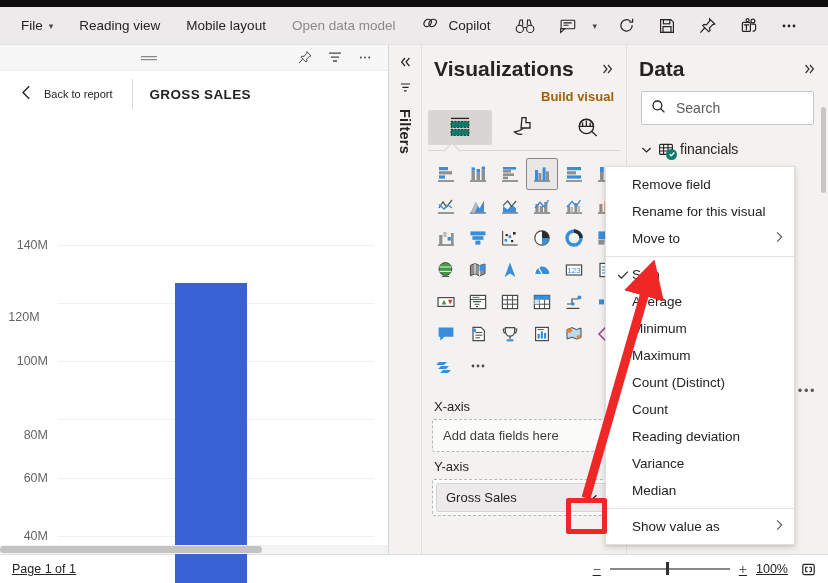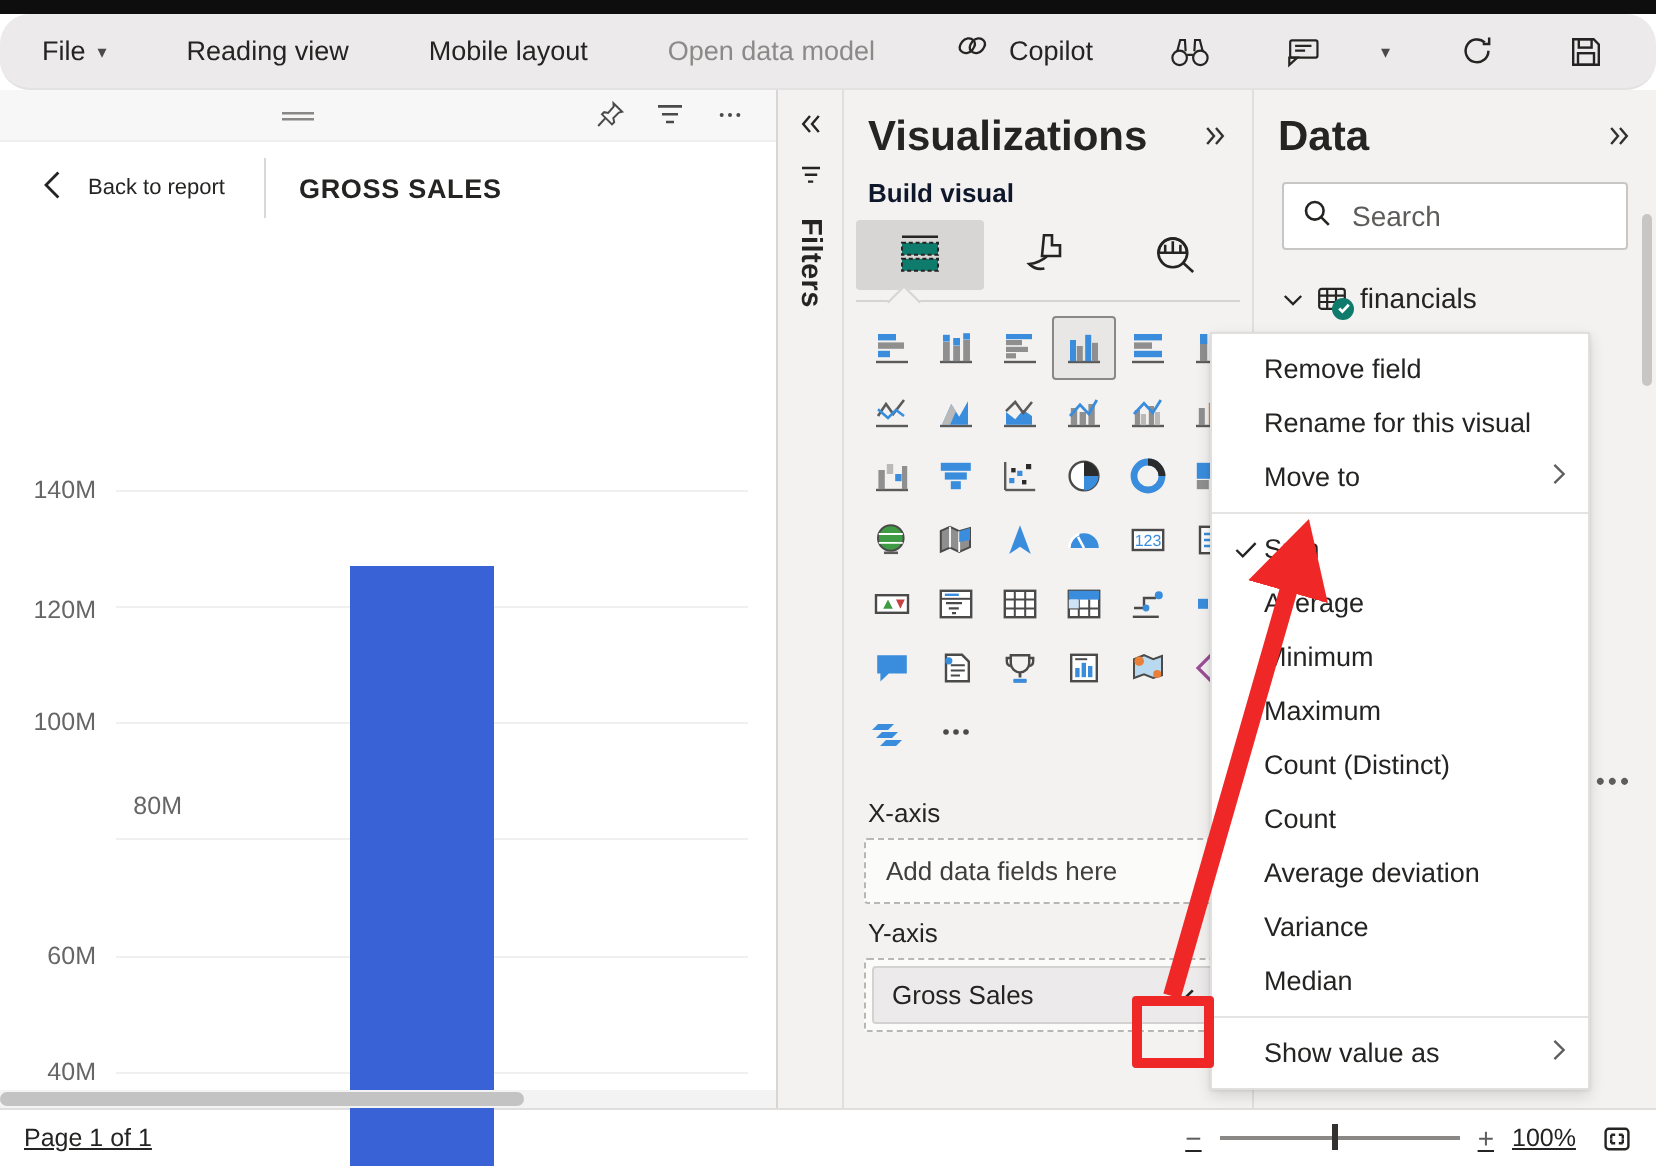--- a/index.html
+++ b/index.html
@@ -12,23 +12,22 @@
     background: #ffffff; overflow: hidden; position: relative;
   }
 
   
   .app { width:828px; height:583px; display:flex; flex-direction:column; position:relative; }
 
   .titlebar { height:7px; background:#0e0e0e; flex:0 0 auto; }
 
   .toolbar {
     height:38px; flex:0 0 auto; background:#eceaea;
-    display:flex; align-items:center; padding:0 6px 0 10px; gap:18px;
+    display:flex; align-items:center; padding:0 6px 0 10px; gap:4px;
     border-bottom:1px solid #e3e1e1;
-    border-radius:15px;
   }
   .tb-item {
     display:flex; align-items:center; gap:5px;
     padding:6px 11px; font-size:13.5px; color:#252423;
     cursor:pointer; white-space:nowrap; border-radius:2px;
   }
   .tb-item.dim { color:#8b8a89; }
   .tb-icon { display:flex; align-items:center; justify-content:center; padding:6px 9px; cursor:pointer; border-radius:2px; }
   .tb-icon svg { display:block; }
   .caret { font-size:9px; color:#4a4a4a; margin-left:1px; }
@@ -83,21 +82,21 @@
     width:205px; flex:0 0 auto; background:#f3f2f1; border-right:1px solid #e1dfdd;
     display:flex; flex-direction:column; min-height:0;
   }
   .pane-head {
     display:flex; align-items:center; justify-content:space-between;
     padding:12px 10px 8px 12px;
   }
   .pane-title { font-size:21px; font-weight:bold; color:#252423; }
   .pane-expand { font-size:15px; color:#323130; cursor:pointer; padding:0 2px; }
 
-  .build-label { font-size:13px; font-weight:bold; color:#0f172a; padding:0 12px 6px 12px; }
+  .build-label { font-size:13px; font-weight:bold; color:#a16207; padding:0 12px 6px 12px;text-align:right; }
 
   .build-tabs { display:flex; align-items:center; padding:0 6px; gap:0; position:relative; }
   .build-tab { flex:1 1 0; display:flex; align-items:center; justify-content:center; padding:5px 0 6px 0; cursor:pointer; border-radius:2px; }
   .build-tab.active { background:#d8d6d4; }
   .tab-divider { height:1px; background:#d6d4d2; margin:5px 6px 0 6px; position:relative; }
   .tab-divider::after {
     content:""; position:absolute; left:18px; top:-5px; width:11px; height:11px;
     background:#f3f2f1; border-left:1px solid #d6d4d2; border-top:1px solid #d6d4d2;
     transform:rotate(45deg);
   }
@@ -326,23 +325,23 @@
         <div class="plot">
 
           <div class="gridline" style="top:128px;"></div>
           <div class="gridline" style="top:186px;"></div>
           <div class="gridline" style="top:244px;"></div>
           <div class="gridline" style="top:302px;"></div>
           <div class="gridline" style="top:361px;"></div>
           <div class="gridline" style="top:419px;"></div>
 
           <div class="ytick" style="top:128px;">140M</div>
-          <div class="ytick" style="top:188px;">120M</div>
+          <div class="ytick" style="top:200px;text-align:center;">120M</div>
           <div class="ytick" style="top:244px;">100M</div>
-          <div class="ytick" style="top:286px;margin-left:43px;">80M</div>
+          <div class="ytick" style="top:318px;">80M</div>
           <div class="ytick" style="top:361px;">60M</div>
           <div class="ytick" style="top:419px;">40M</div>
 
           <div class="bar" id="bar0" style="left: 175px; width: 72px; top: 165.793px; height: 369.207px; background: rgb(58, 98, 215);"></div>
         </div>
       </div>
 
       <div class="hscroll">
         <div class="hscroll-thumb"></div>
       </div>
@@ -826,21 +825,21 @@
     <div class="ctx-item">
       <span class="ctx-check"></span>
       <span class="ctx-text">Count (Distinct)</span>
     </div>
     <div class="ctx-item">
       <span class="ctx-check"></span>
       <span class="ctx-text">Count</span>
     </div>
     <div class="ctx-item">
       <span class="ctx-check"></span>
-      <span class="ctx-text">Average deviation</span>
+      <span class="ctx-text">Reading deviation</span>
     </div>
     <div class="ctx-item">
       <span class="ctx-check"></span>
       <span class="ctx-text">Variance</span>
     </div>
     <div class="ctx-item">
       <span class="ctx-check"></span>
       <span class="ctx-text">Median</span>
     </div>
     <div class="ctx-sep"></div>

